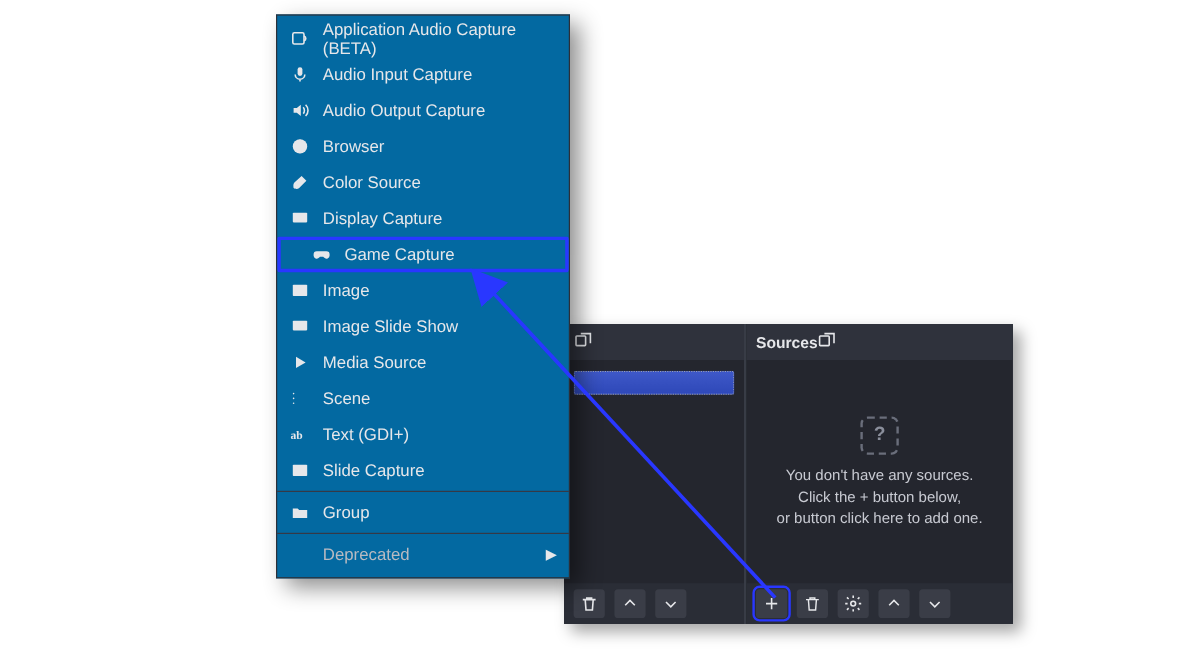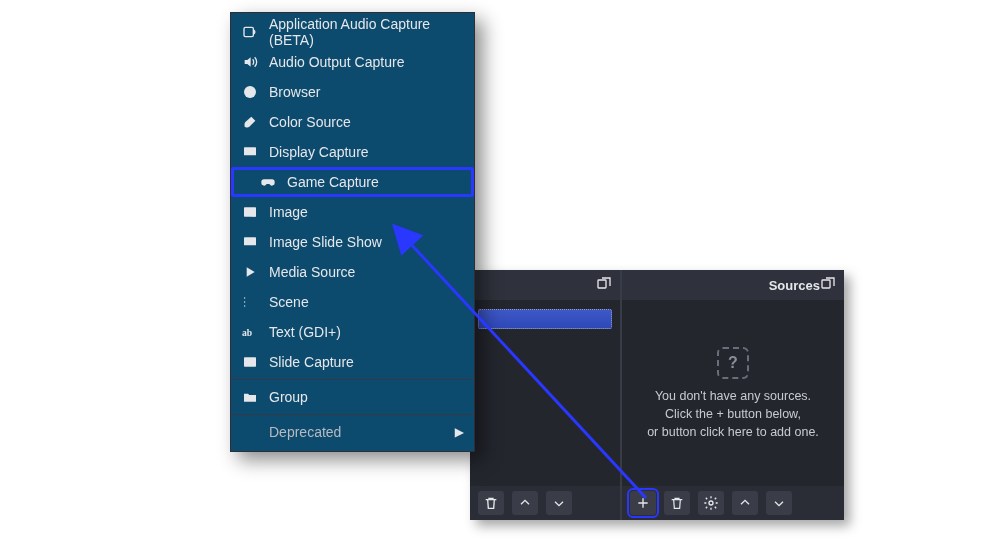--- a/index.html
+++ b/index.html
@@ -17,21 +17,21 @@
   
   .dock{
     position:absolute;left:470px;top:270px;width:374px;height:250px;
     background:#2f323c; border-radius:2px;
     box-shadow:6px 6px 12px rgba(0,0,0,.35);
   }
   .panel{position:absolute;top:0;bottom:0;background:#24262e;display:flex;flex-direction:column;color:var(--text);}
   .panel.left{left:0;width:150px;border-right:2px solid #383c46;}
   .panel.right{left:152px;right:0;width:222px;}
   .panel-header{
-    display:flex;align-items:center;justify-content:flex-end;
+    display:flex;align-items:center;justify-content:flex-start;
     height:30px;padding:0 8px;background:#2f323c;
     font-weight:700;font-size:13px;color:var(--text);
   }
   .panel-header svg{width:16px;height:16px;stroke:var(--text);}
   .panel-body{flex:1;padding:6px;}
   .selected-row{
     height:18px;border:1px dotted #9aa0b4;border-radius:2px;
     background:linear-gradient(#3e58c8,#2e48b8);
     margin:3px 2px;
   }
@@ -54,21 +54,21 @@
     width:26px;height:24px;border-radius:3px;background:#3a3d47;
     display:flex;align-items:center;justify-content:center;cursor:pointer;
   }
   .btn svg{width:16px;height:16px;stroke:#e6e7ea;fill:none;stroke-width:2;}
   .btn.trash svg{stroke-width:1.8;}
   .add-highlight{outline:2px solid var(--hl);outline-offset:1px;}
 
   
   .menu{
     position:absolute;left:230px;top:12px;width:243px;
-    background:#0c4a6e;color:var(--text);
+    background:#0369a1;color:var(--text);
     box-shadow:8px 8px 18px rgba(0,0,0,.45);
     border:1px solid #2c2f38;
   }
   .menu-list{list-style:none;margin:0;padding:4px 0;}
   .menu-item{
     display:flex;align-items:center;gap:10px;
     height:30px;padding:0 10px;font-size:14px;cursor:default;
   }
   .menu-item .mi-icon{width:18px;height:18px;flex:0 0 18px;display:flex;align-items:center;justify-content:center;}
   .menu-item .mi-icon svg{width:16px;height:16px;stroke:#e6e7ea;fill:#e6e7ea;stroke-width:0;}
@@ -177,20 +177,29 @@
             <svg viewBox="0 0 24 24" stroke="none" fill="#e6e7ea">
               <rect x="3" y="5" width="14" height="14" rx="2" fill="none" stroke="#e6e7ea" stroke-width="2"></rect>
               <path d="M17 9c3 1 3 5 0 6" fill="none" stroke="#e6e7ea" stroke-width="2"></path>
             </svg>
           </span>
           <span>Application Audio Capture (BETA)</span>
         </li>
         <li class="menu-item">
           <span class="mi-icon">
             <svg viewBox="0 0 24 24" fill="#e6e7ea">
+              <rect x="9" y="3" width="6" height="11" rx="3"></rect>
+              <path d="M6 12a6 6 0 0 0 12 0M12 18v3" fill="none" stroke="#e6e7ea" stroke-width="2"></path>
+            </svg>
+          </span>
+          <span>Audio Input Capture</span>
+        </li>
+        <li class="menu-item">
+          <span class="mi-icon">
+            <svg viewBox="0 0 24 24" fill="#e6e7ea">
               <path d="M4 9v6h4l5 4V5L8 9H4z"></path>
               <path d="M16 8c2 2 2 6 0 8M19 5c4 4 4 10 0 14" fill="none" stroke="#e6e7ea" stroke-width="2"></path>
             </svg>
           </span>
           <span>Audio Output Capture</span>
         </li>
         <li class="menu-item">
           <span class="mi-icon">
             <svg viewBox="0 0 24 24" fill="none" stroke="#e6e7ea" stroke-width="2">
               <circle cx="12" cy="12" r="9"></circle>

